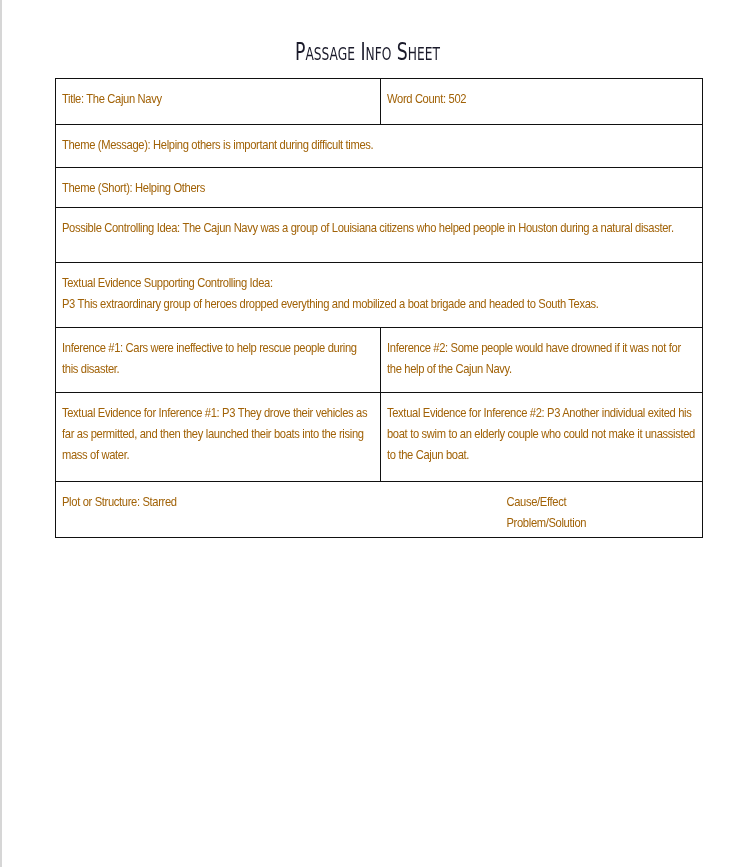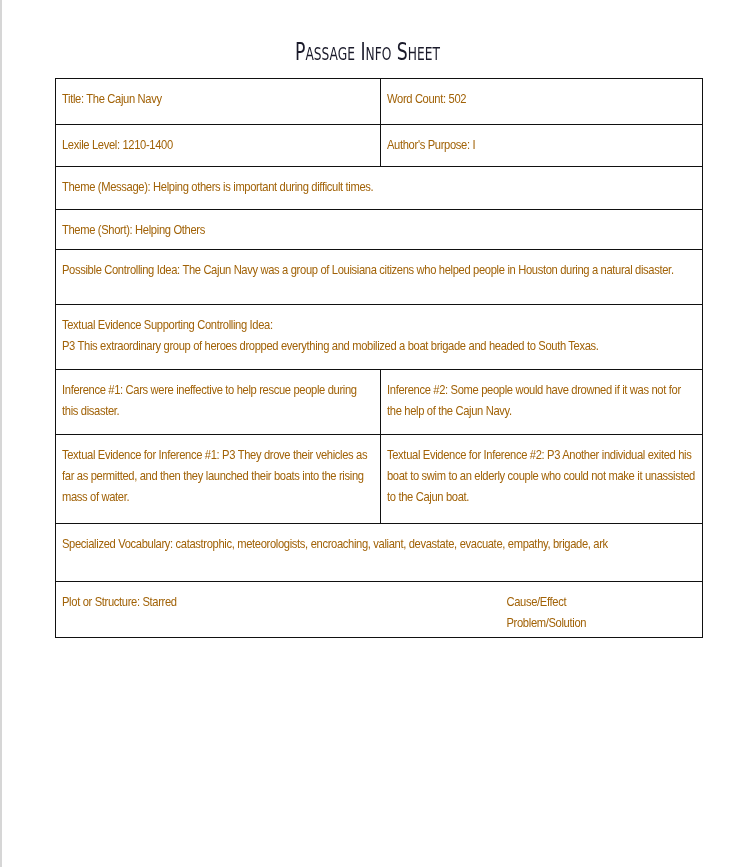--- a/index.html
+++ b/index.html
@@ -38,24 +38,20 @@
       <col style="width:325px">
       <col style="width:322px">
     </colgroup>
 
   <tbody>
       <tr style="height:46px">
     <td><span class="txt">Title:  The Cajun Navy</span></td>
     <td><span class="txt">Word Count:  502</span></td>
   </tr>
 
-  <tr style="height:42px">
-    <td><span class="txt">Lexile Level: 1210-1400</span></td>
-    <td><span class="txt">Author's Purpose:  I</span></td>
-  </tr>
 
 
   <tr style="height:43px">
     <td colspan="2"><span class="txt">Theme (Message): Helping others is important during difficult times.</span></td>
   </tr>
 
   <tr style="height:40px">
     <td colspan="2"><span class="txt">Theme (Short): Helping Others</span></td>
   </tr>
 
@@ -84,23 +80,20 @@
 
   <tr style="height:89px">
     <td>
           <div class="wrap">Textual Evidence for Inference #1: P3 They drove their vehicles as far as permitted, and then they launched their boats into the rising mass of water.</div>
         </td>
     <td>
           <div class="wrap">Textual Evidence for Inference #2: P3 Another individual exited his boat to swim to an elderly couple who could not make it unassisted to the Cajun boat.</div>
         </td>
   </tr>
 
-  <tr style="height:58px">
-    <td colspan="2"><span class="txt">Specialized Vocabulary:  catastrophic, meteorologists, encroaching, valiant, devastate, evacuate, empathy, brigade, ark</span></td>
-  </tr>
 
   <tr style="height:56px">
     <td colspan="2" style="position:relative;margin-left:16px;">
       <span class="txt">Plot or Structure: Starred</span>
       <div style="position:absolute; left:440px; top:9px; width:150px; text-align:left;">
         <div style="transform:scaleX(0.86);">Cause/Effect</div>
         <div style="transform:scaleX(0.86);">Problem/Solution</div>
       </div>
     </td>
   </tr>

